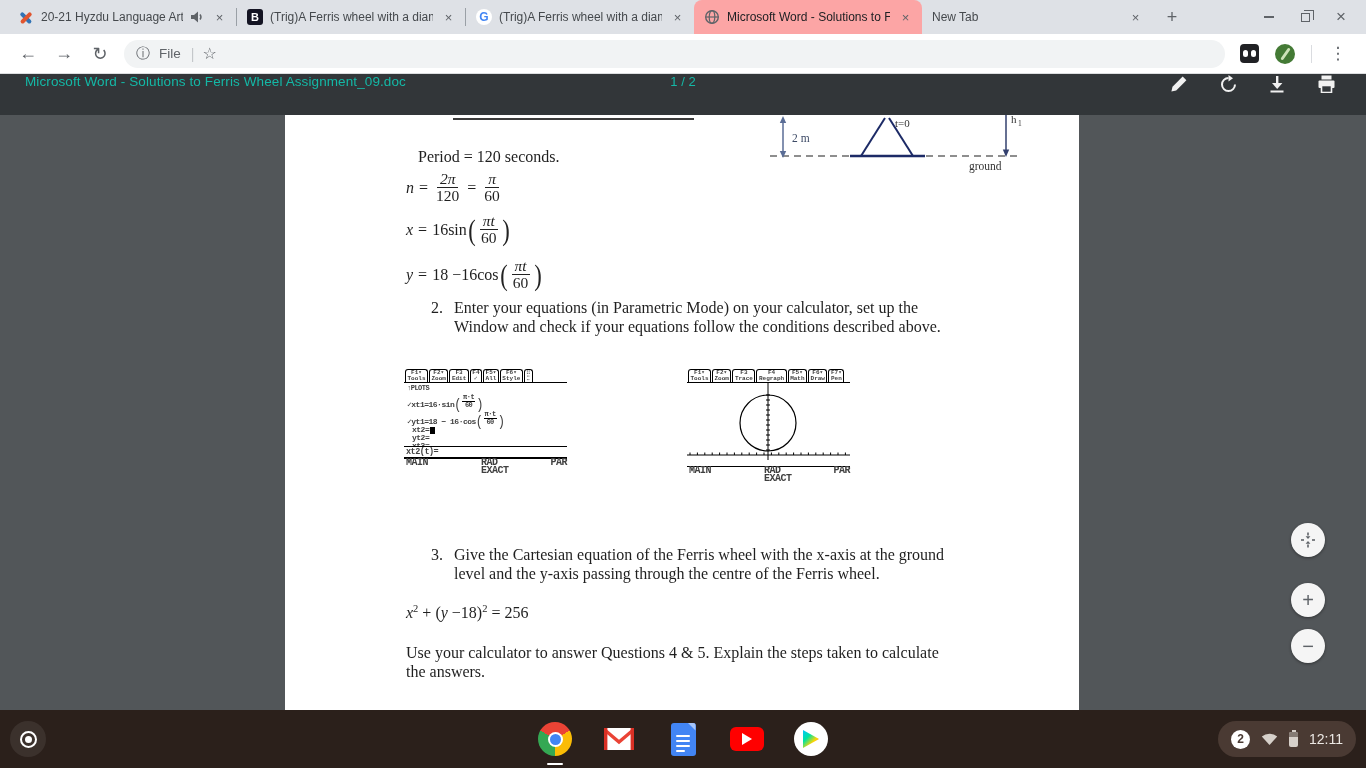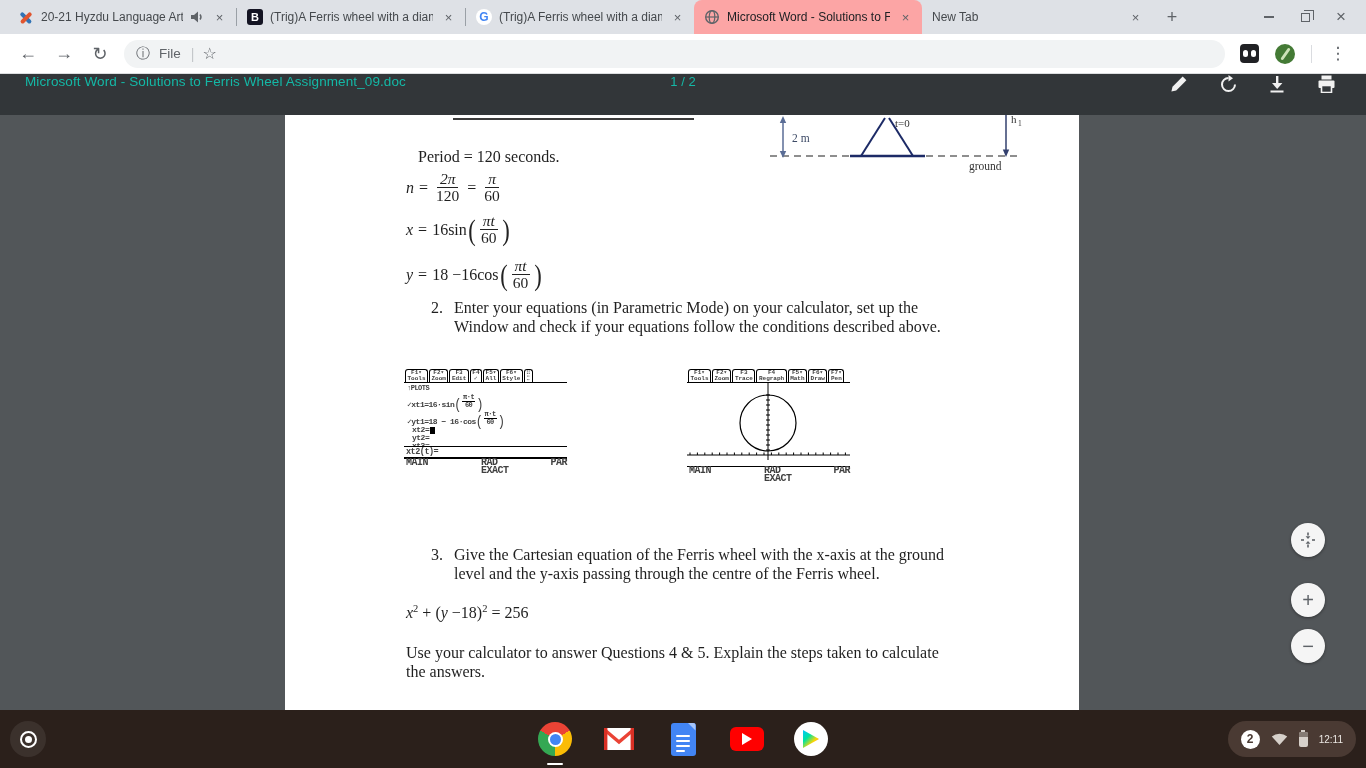--- a/index.html
+++ b/index.html
@@ -108,21 +108,21 @@
   .ic-docs i{position:absolute;left:5px;height:2.5px;background:#fff;border-radius:1px}
   .ic-yt{width:34px;height:24px;background:#f00;border-radius:6px;display:flex;align-items:center;justify-content:center}
   .ic-yt::before{content:"";width:0;height:0;border-left:10px solid #fff;border-top:6px solid transparent;border-bottom:6px solid transparent}
   .ic-play{width:34px;height:34px;border-radius:50%;background:#fff;display:flex;align-items:center;justify-content:center}
   .ic-play::before{content:"";width:16px;height:18px;background:linear-gradient(135deg,#00c4ff 0%,#00e3a0 35%,#ffd500 65%,#ff3a44 100%);clip-path:polygon(0 0,100% 50%,0 100%)}
   .tray{position:absolute;right:10px;top:11px;height:36px;border-radius:18px;background:#4a3a33;display:flex;align-items:center;gap:11px;padding:0 13px;color:#ece8e4}
   .badge{width:19px;height:19px;border-radius:50%;background:#fff;color:#4a3a33;font-size:12px;font-weight:bold;display:flex;align-items:center;justify-content:center}
   .battery{width:9px;height:15px;border-radius:2px;background:#d6d0ca;position:relative}
   .battery::before{content:"";position:absolute;left:2.5px;top:-2px;width:4px;height:2px;background:#d6d0ca}
   .battery::after{content:"";position:absolute;left:0;top:0;width:9px;height:5px;background:#857b74;border-radius:2px 2px 0 0}
-  .tray-time{font-size:10px}
+  .tray-time{font-size:14px}
 </style>
 </head>
 <body>
 
 <div class="tabstrip">
   <div class="tab" style="margin-left:8px">
     <span class="fav fav-x"></span>
     <span class="title">20-21 Hyzdu Language Art</span>
     <span class="audio-ind">
       <svg width="14" height="14" viewBox="0 0 14 14">

